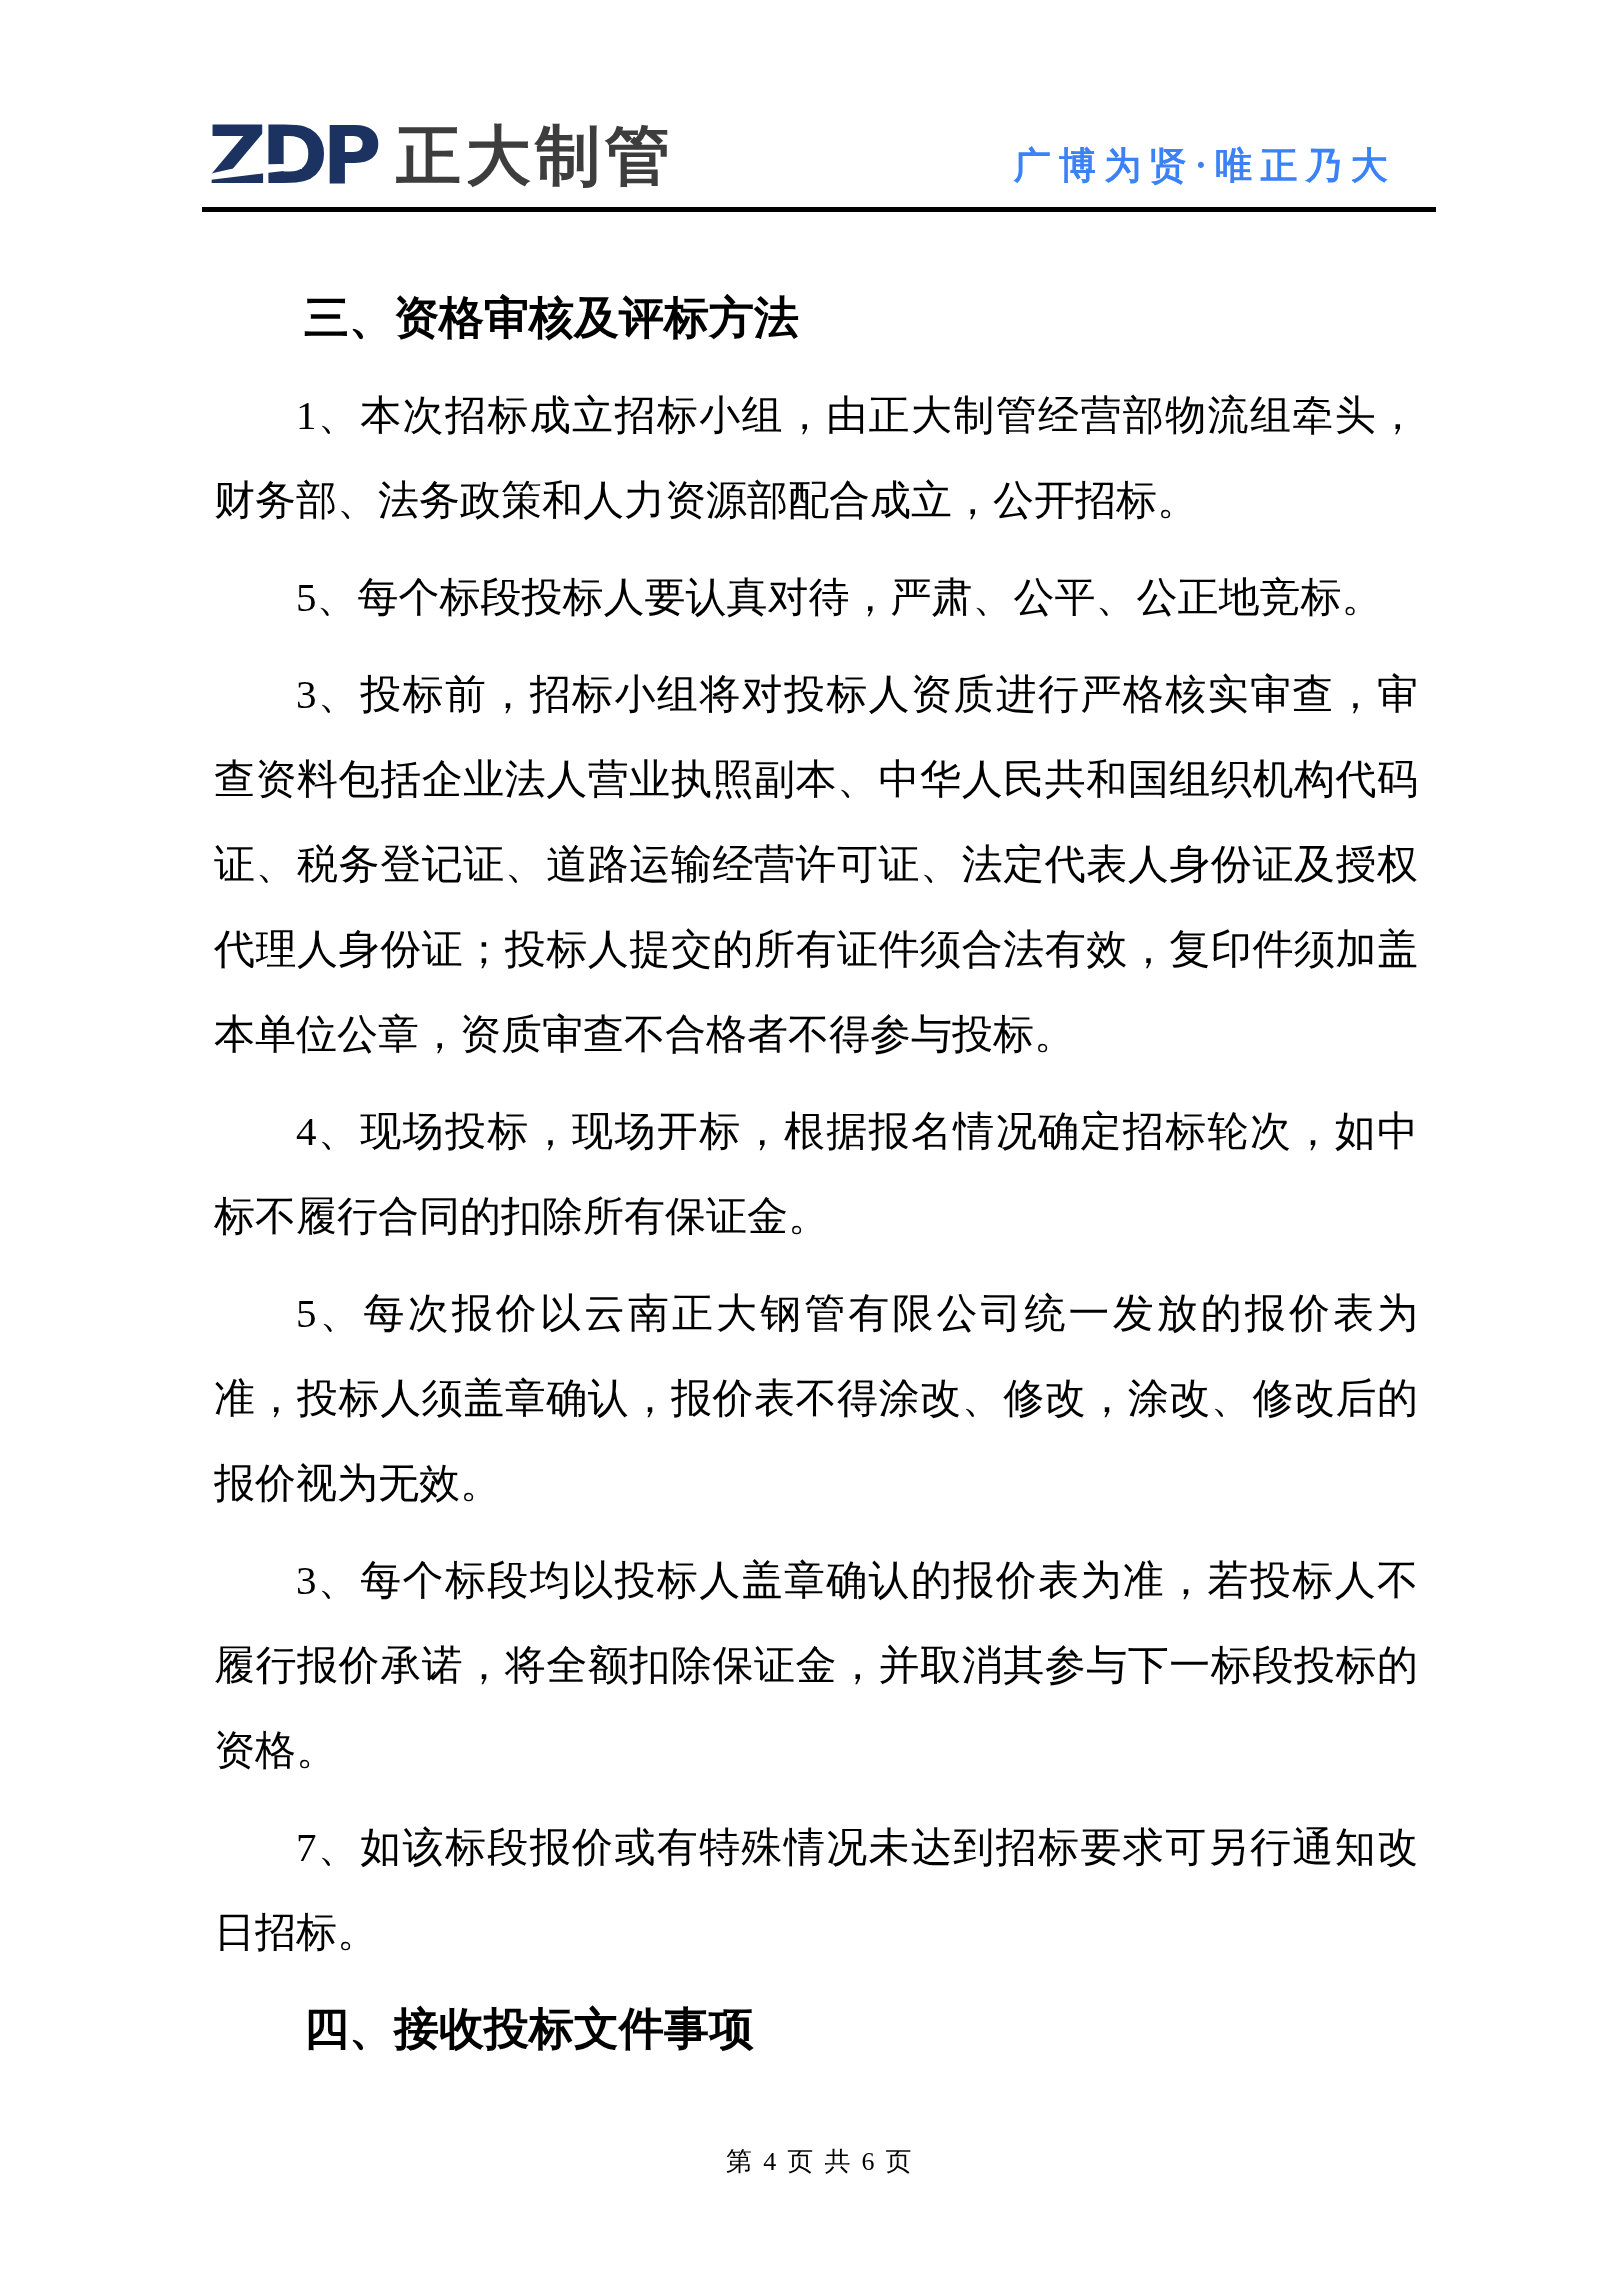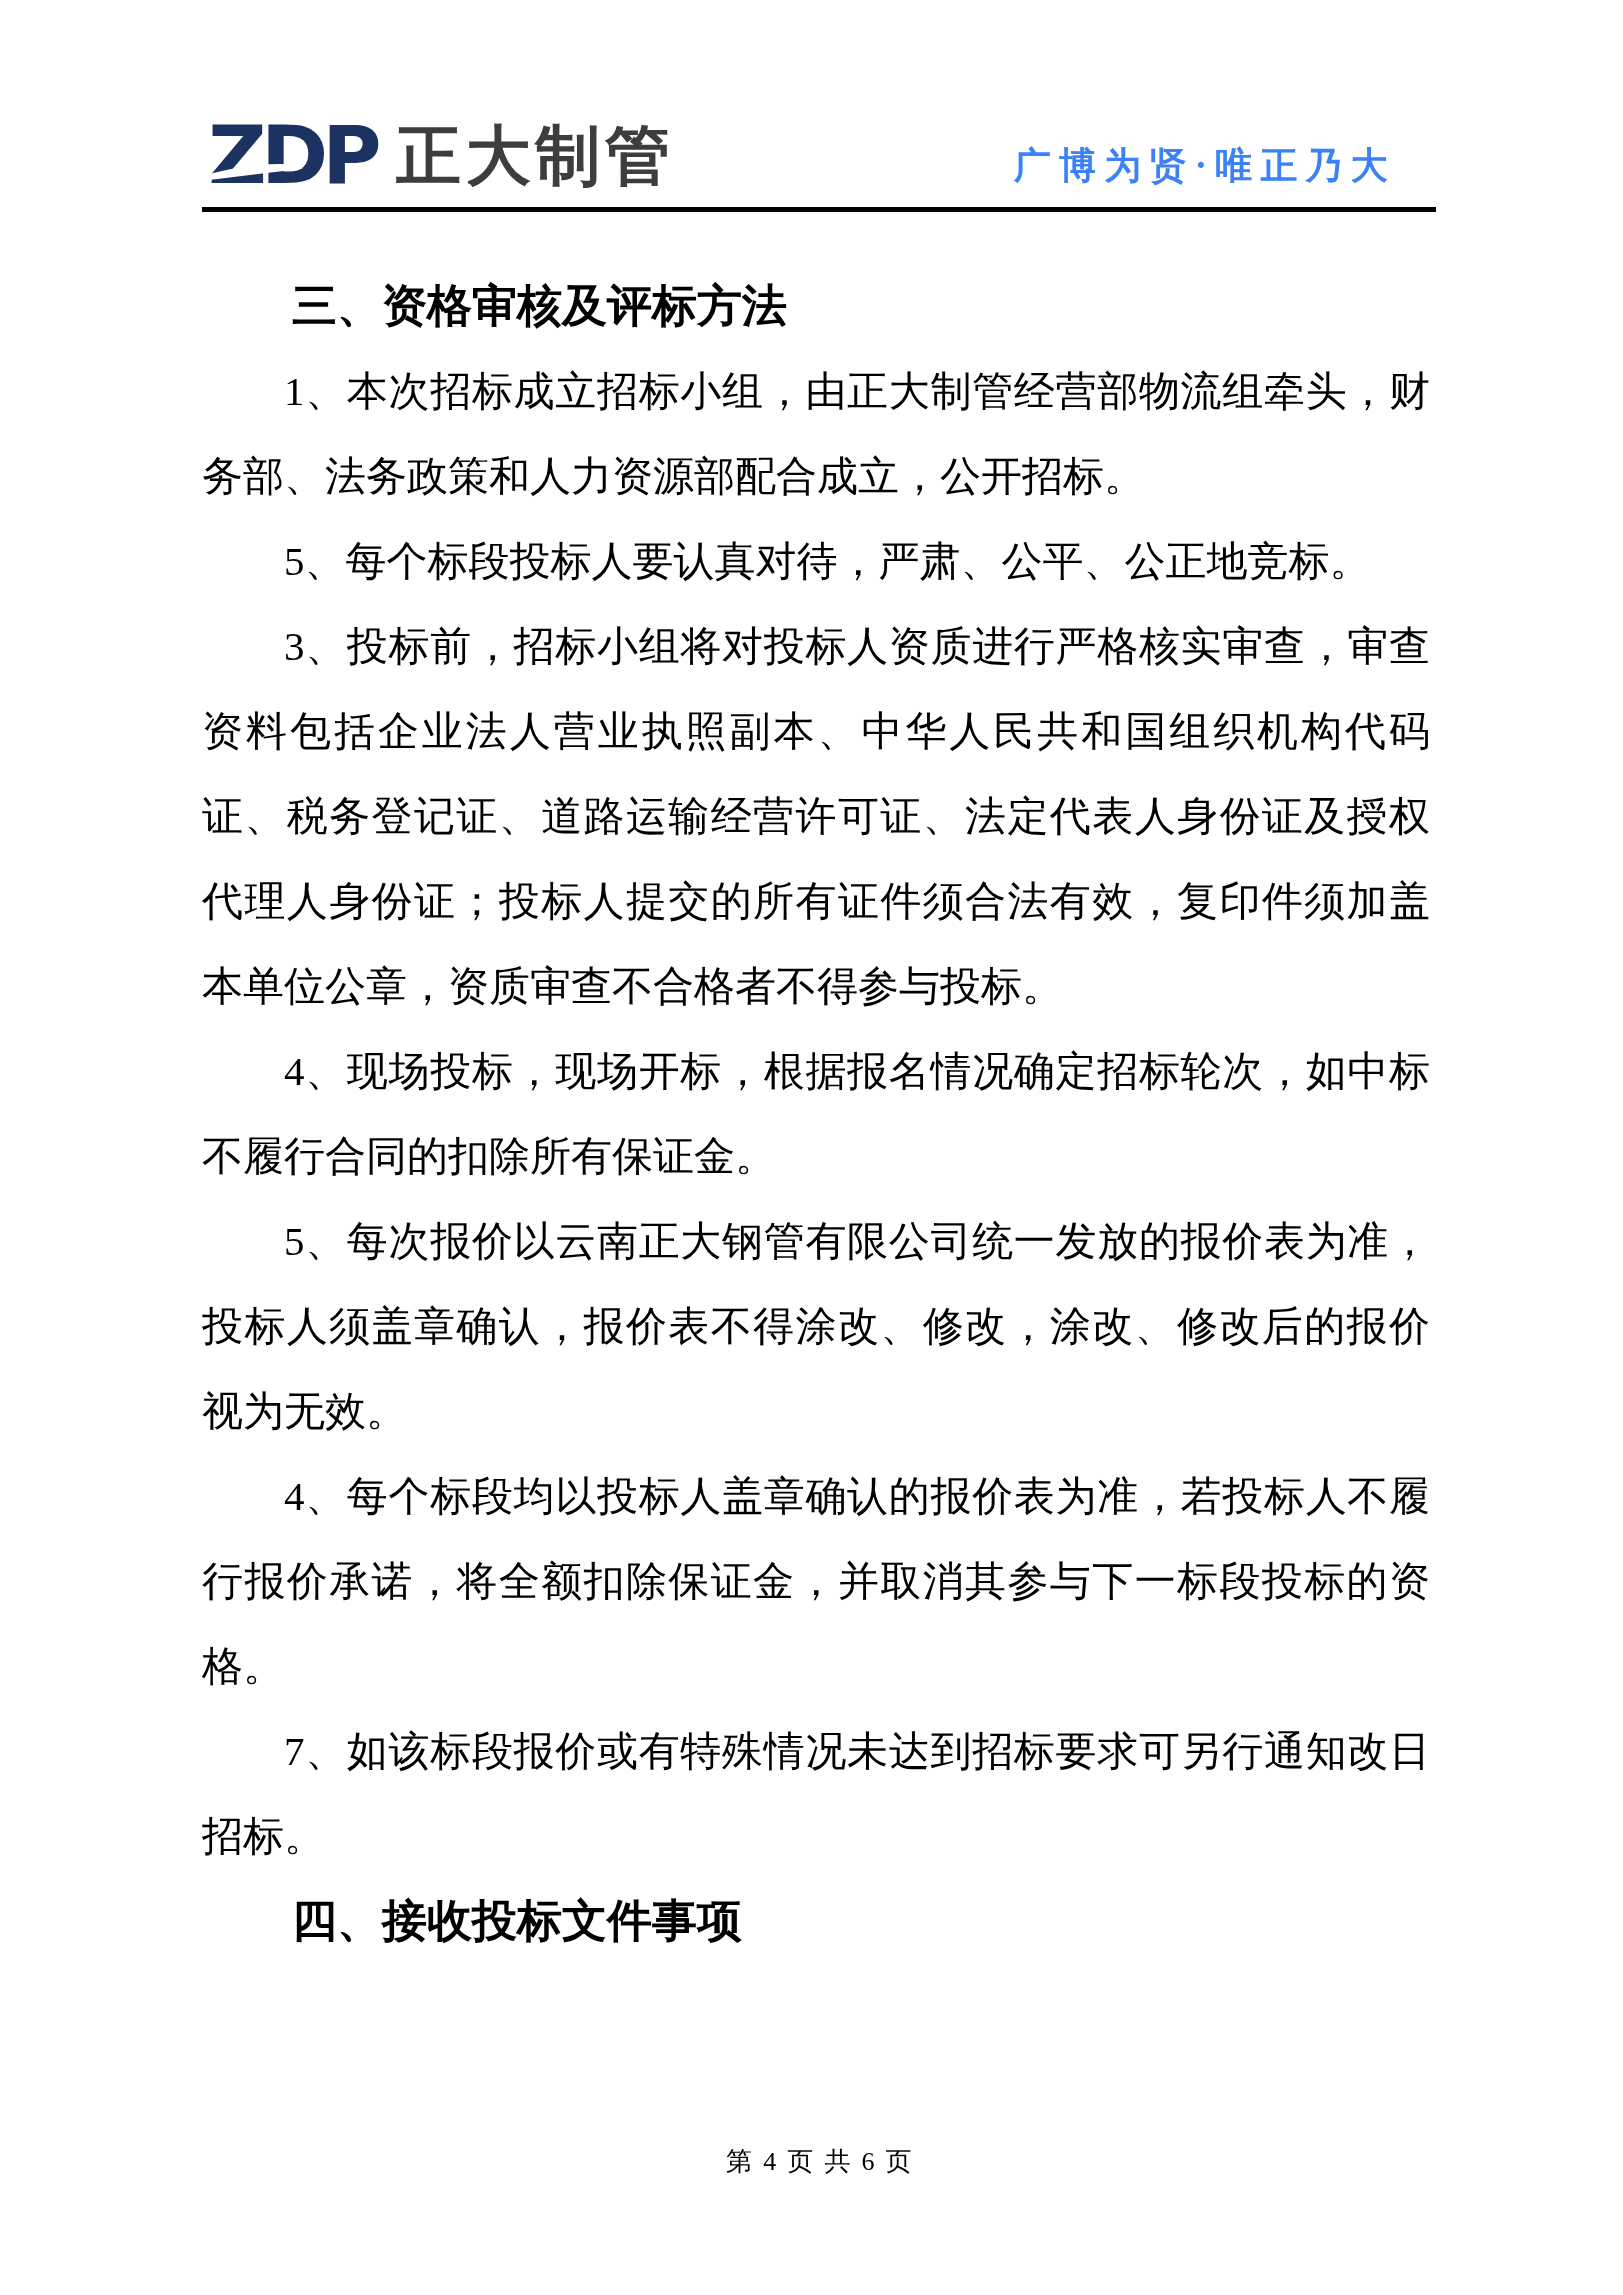--- a/index.html
+++ b/index.html
@@ -79,21 +79,21 @@
     left: 202px;
     top: 264px;
     width: 1228px;
     font-size: 41px;
     line-height: 85px;
     text-align: justify;
     text-justify: inter-character;
   }
   .doc-body p {
     text-indent: 2em;
-    margin: 0;
+    margin: 12px;
   }
   .doc-body p.sec-heading {
     font-weight: bold;
     font-size: 45px;
     font-family: "Liberation Serif", "DejaVu Serif", serif;
     text-align: left;
     line-height: 85px;
   }
 
   
@@ -123,21 +123,21 @@
     <div class="header-rule" style="background: rgb(0, 0, 0);"></div>
   </div>
 
   <div class="doc-body">
     <p class="sec-heading">三、资格审核及评标方法</p>
     <p>1、本次招标成立招标小组，由正大制管经营部物流组牵头，财务部、法务政策和人力资源部配合成立，公开招标。</p>
     <p>5、每个标段投标人要认真对待，严肃、公平、公正地竞标。</p>
     <p>3、投标前，招标小组将对投标人资质进行严格核实审查，审查资料包括企业法人营业执照副本、中华人民共和国组织机构代码证、税务登记证、道路运输经营许可证、法定代表人身份证及授权代理人身份证；投标人提交的所有证件须合法有效，复印件须加盖本单位公章，资质审查不合格者不得参与投标。</p>
     <p>4、现场投标，现场开标，根据报名情况确定招标轮次，如中标不履行合同的扣除所有保证金。</p>
     <p>5、每次报价以云南正大钢管有限公司统一发放的报价表为准，投标人须盖章确认，报价表不得涂改、修改，涂改、修改后的报价视为无效。</p>
-    <p>4、每个标段均以投标人盖章确认的报价表为准，若投标人不履行报价承诺，将全额扣除保证金，并取消其参与下一标段投标的资格。</p>
+    <p>3、每个标段均以投标人盖章确认的报价表为准，若投标人不履行报价承诺，将全额扣除保证金，并取消其参与下一标段投标的资格。</p>
     <p>7、如该标段报价或有特殊情况未达到招标要求可另行通知改日招标。</p>
     <p class="sec-heading">四、接收投标文件事项</p>
   </div>
 
   <div class="page-footer">
     <span>第 4 页 共 6 页</span>
   </div>
 
 </div>
 

